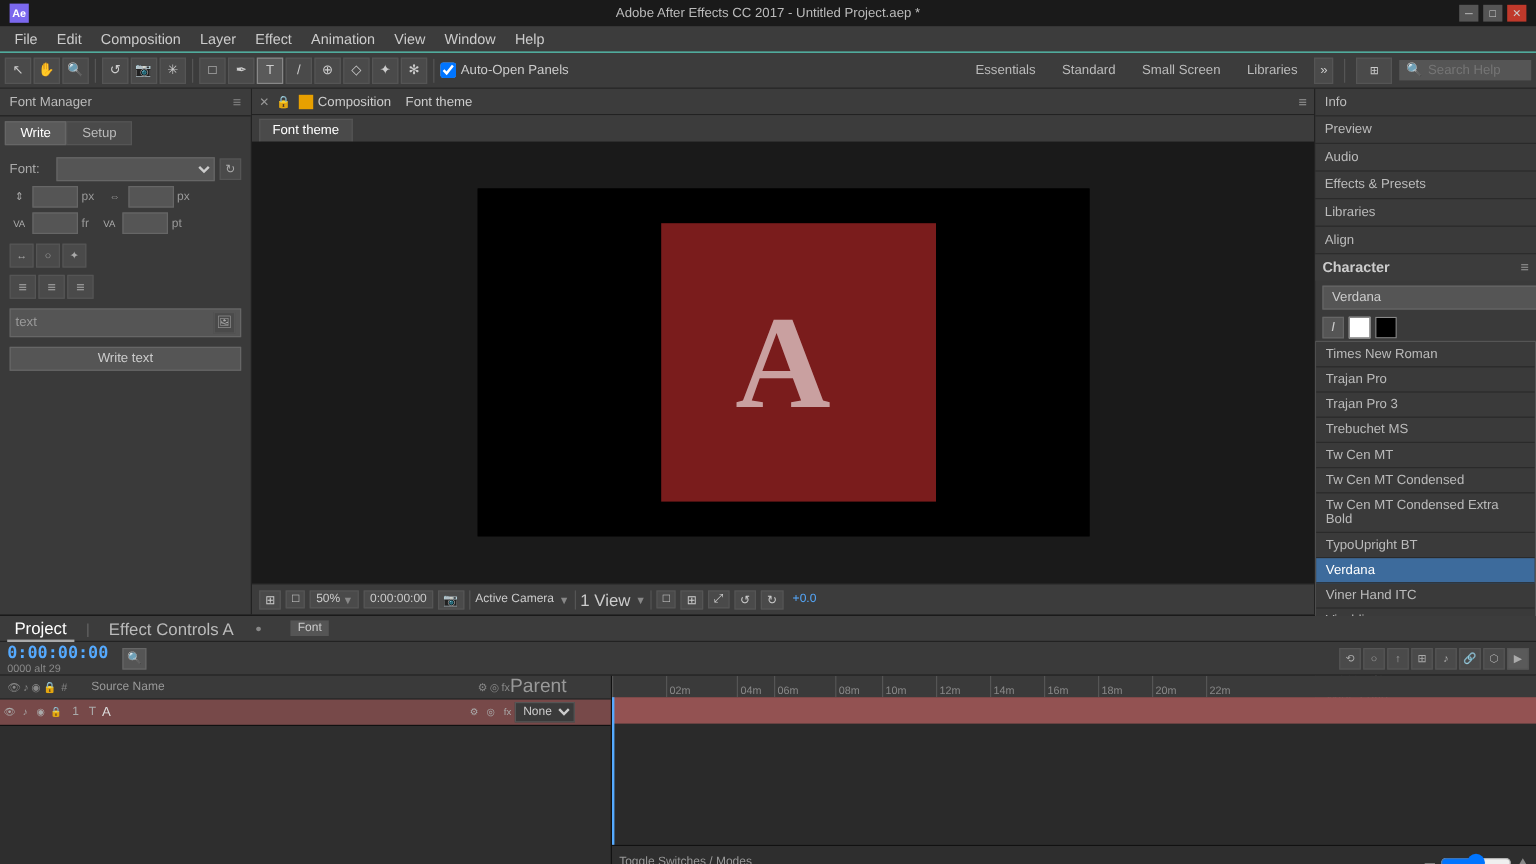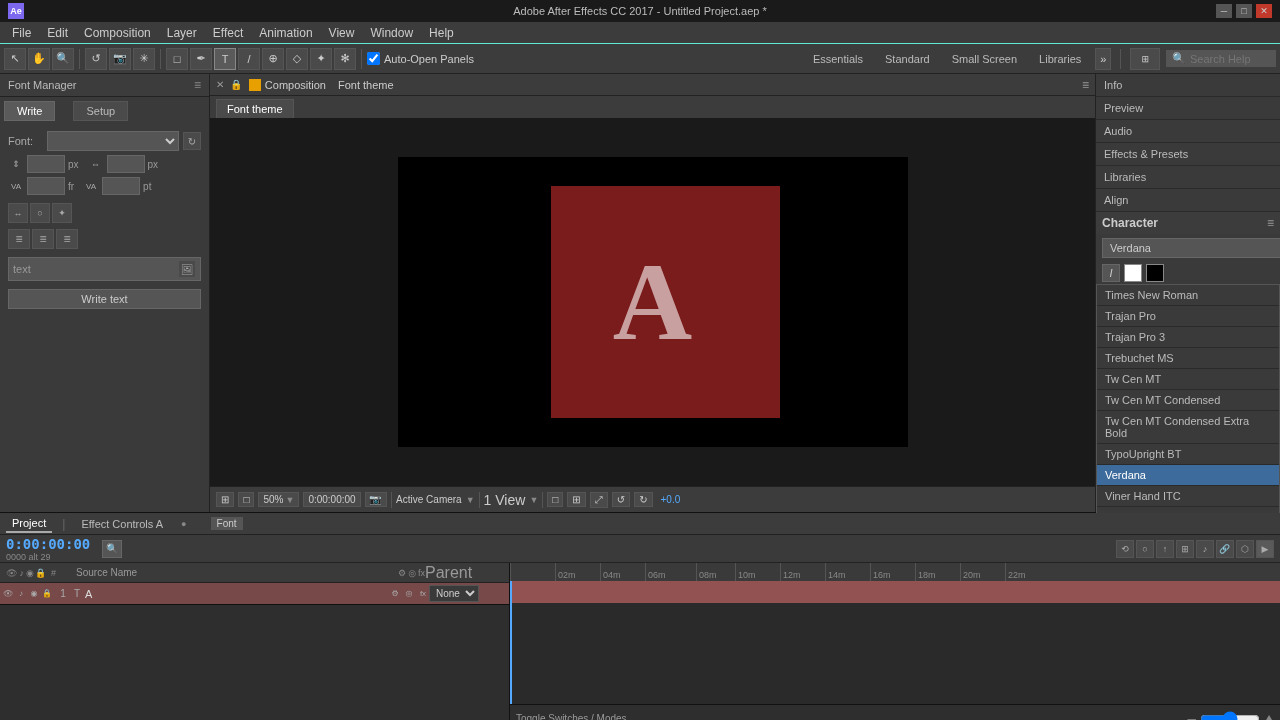--- a/index.html
+++ b/index.html
@@ -24,21 +24,21 @@
     .search-area { display: flex; align-items: center; background: #555; padding: 2px 6px; gap: 4px; }
     .search-area input { background: transparent; border: none; color: #ccc; font-size: 11px; width: 80px; outline: none; }
 
     
     #main { display: flex; height: calc(720px - 22px - 22px - 30px - 30px); }
 
     
     #left-panel { width: 210px; background: #3a3a3a; border-right: 1px solid #222; display: flex; flex-direction: column; }
     #font-manager-header { background: #3c3c3c; padding: 4px 8px; display: flex; align-items: center; justify-content: space-between; border-bottom: 1px solid #222; }
     #font-manager-header .panel-title { font-size: 11px; color: #bbb; }
-    .tab-row { display: flex; padding: 4px 4px; gap: 18px; }
+    .tab-row { display: flex; padding: 4px 4px; gap: 0; }
     .tab-btn { padding: 3px 12px; font-size: 11px; cursor: pointer; background: #4a4a4a; color: #bbb; border: 1px solid #555; }
     .tab-btn.active { background: #5a5a5a; color: #fff; border-color: #666; }
     .font-controls { padding: 6px 8px; display: flex; flex-direction: column; gap: 4px; }
     .font-row { display: flex; align-items: center; gap: 4px; }
     .font-label { font-size: 11px; color: #aaa; width: 35px; }
     .font-select { flex: 1; background: #555; border: 1px solid #666; color: #ccc; font-size: 11px; padding: 1px 3px; height: 20px; }
     .refresh-btn { width: 18px; height: 18px; background: #4a4a4a; border: 1px solid #555; color: #aaa; font-size: 10px; cursor: pointer; display: flex; align-items: center; justify-content: center; }
     .size-row { display: flex; align-items: center; gap: 3px; }
     .size-icon { width: 16px; height: 16px; color: #aaa; font-size: 9px; display: flex; align-items: center; justify-content: center; }
     .size-input { width: 38px; height: 18px; background: #555; border: 1px solid #666; color: #ccc; font-size: 11px; text-align: center; }
@@ -87,21 +87,21 @@
     .color-swatch-dark { background: #000; }
 
     
     .font-dropdown { background: #3a3a3a; border: 1px solid #555; overflow-y: auto; max-height: 300px; }
     .font-item { padding: 4px 8px; font-size: 11px; color: #bbb; cursor: pointer; border-bottom: 1px solid #2a2a2a; }
     .font-item.selected { background: #3d6b9c; color: #fff; }
 
     
     #bottom-area { height: 220px; background: #2a2a2a; border-top: 1px solid #111; display: flex; flex-direction: column; }
     #timeline-header { height: 22px; background: #3c3c3c; display: flex; align-items: center; gap: 8px; padding: 0 6px; border-bottom: 1px solid #222; }
-    .project-tab { font-size: 11px; color: #bbb; cursor: pointer; padding: 2px 6px; }
+    .project-tab { font-size: 14px; color: #bbb; cursor: pointer; padding: 2px 6px; }
     .project-tab.active { color: #fff; border-bottom: 2px solid #aaa; }
     #timeline-toolbar { height: 28px; background: #3a3a3a; display: flex; align-items: center; padding: 0 6px; gap: 4px; border-bottom: 1px solid #222; }
     .tl-time { color: #5af; font-size: 14px; font-family: monospace; font-weight: bold; }
     .tl-sub { color: #888; font-size: 9px; }
     .tl-search { width: 20px; height: 18px; background: #555; border: 1px solid #666; color: #aaa; display: flex; align-items: center; justify-content: center; font-size: 10px; cursor: pointer; }
     .tl-tools { display: flex; gap: 2px; margin-left: auto; }
     .tl-tool { width: 18px; height: 18px; background: #4a4a4a; border: 1px solid #555; color: #aaa; font-size: 9px; cursor: pointer; display: flex; align-items: center; justify-content: center; }
     #layers-area { display: flex; flex: 1; overflow: hidden; }
     #layers-panel { width: 510px; background: #2e2e2e; display: flex; flex-direction: column; border-right: 1px solid #111; }
     #layers-header { height: 20px; background: #3a3a3a; display: flex; align-items: center; padding: 0 4px; border-bottom: 1px solid #222; font-size: 10px; color: #999; }
@@ -417,21 +417,21 @@
         </div>
       </div>
     </div>
 
     <div style="flex:1;display:flex;flex-direction:column;overflow:hidden;position:relative;">
 
       <div id="ruler-area">
         <div style="position:relative;width:100%;height:100%;overflow:hidden;">
           <div class="ruler-tick" style="left:0px;"></div>
           <div class="ruler-tick" style="left:45px;">02m</div>
-          <div class="ruler-tick" style="left:90px;">04m</div>
+          <div class="ruler-tick" style="left:104px;">04m</div>
           <div class="ruler-tick" style="left:135px;">06m</div>
           <div class="ruler-tick" style="left:186px;">08m</div>
           <div class="ruler-tick" style="left:225px;">10m</div>
           <div class="ruler-tick" style="left:270px;">12m</div>
           <div class="ruler-tick" style="left:315px;">14m</div>
           <div class="ruler-tick" style="left:360px;">16m</div>
           <div class="ruler-tick" style="left:405px;">18m</div>
           <div class="ruler-tick" style="left:450px;">20m</div>
           <div class="ruler-tick" style="left:495px;">22m</div>
         </div>

